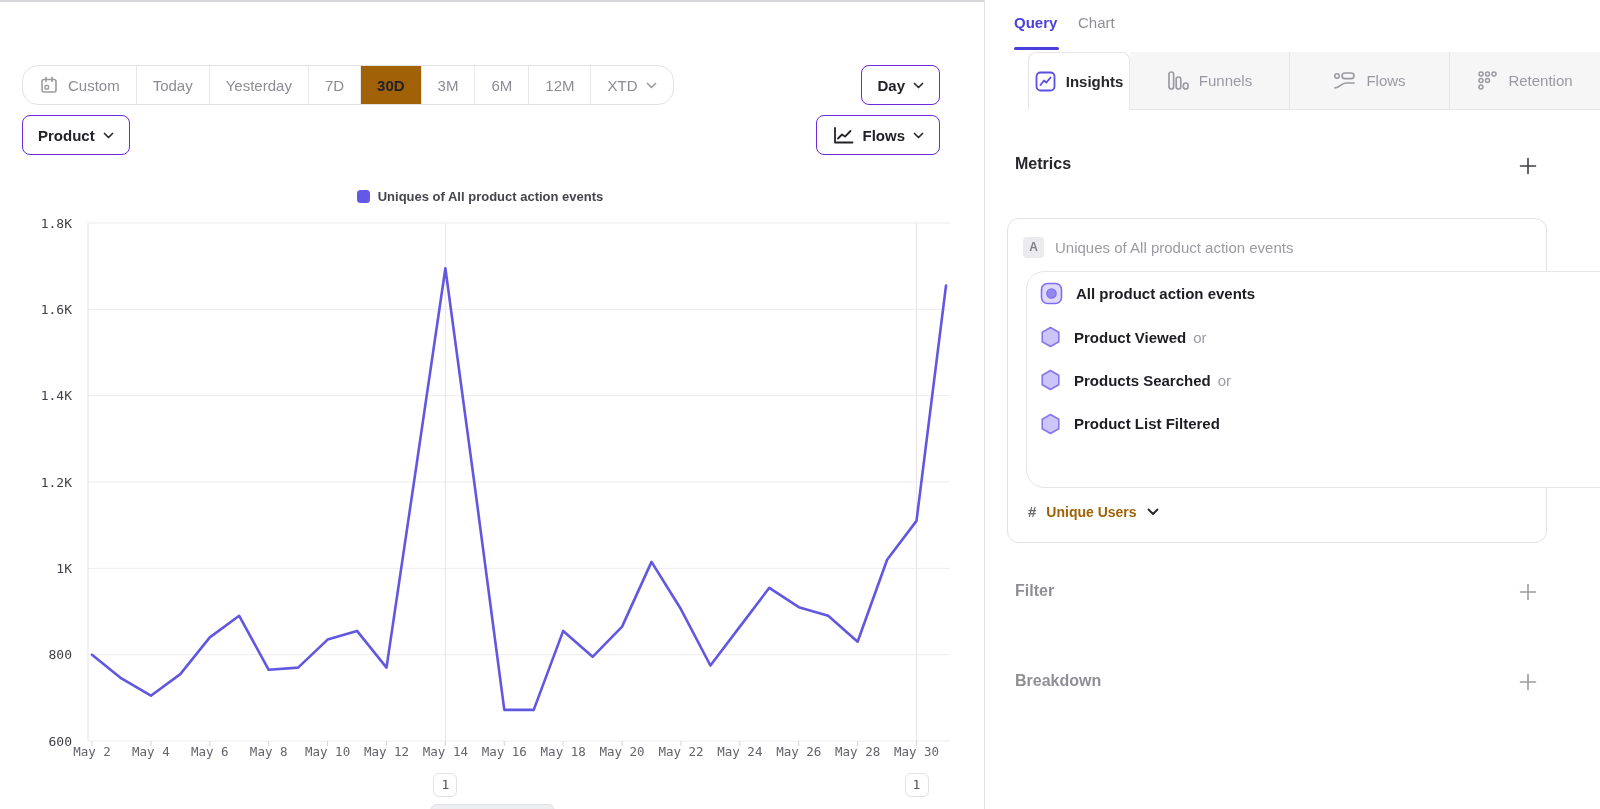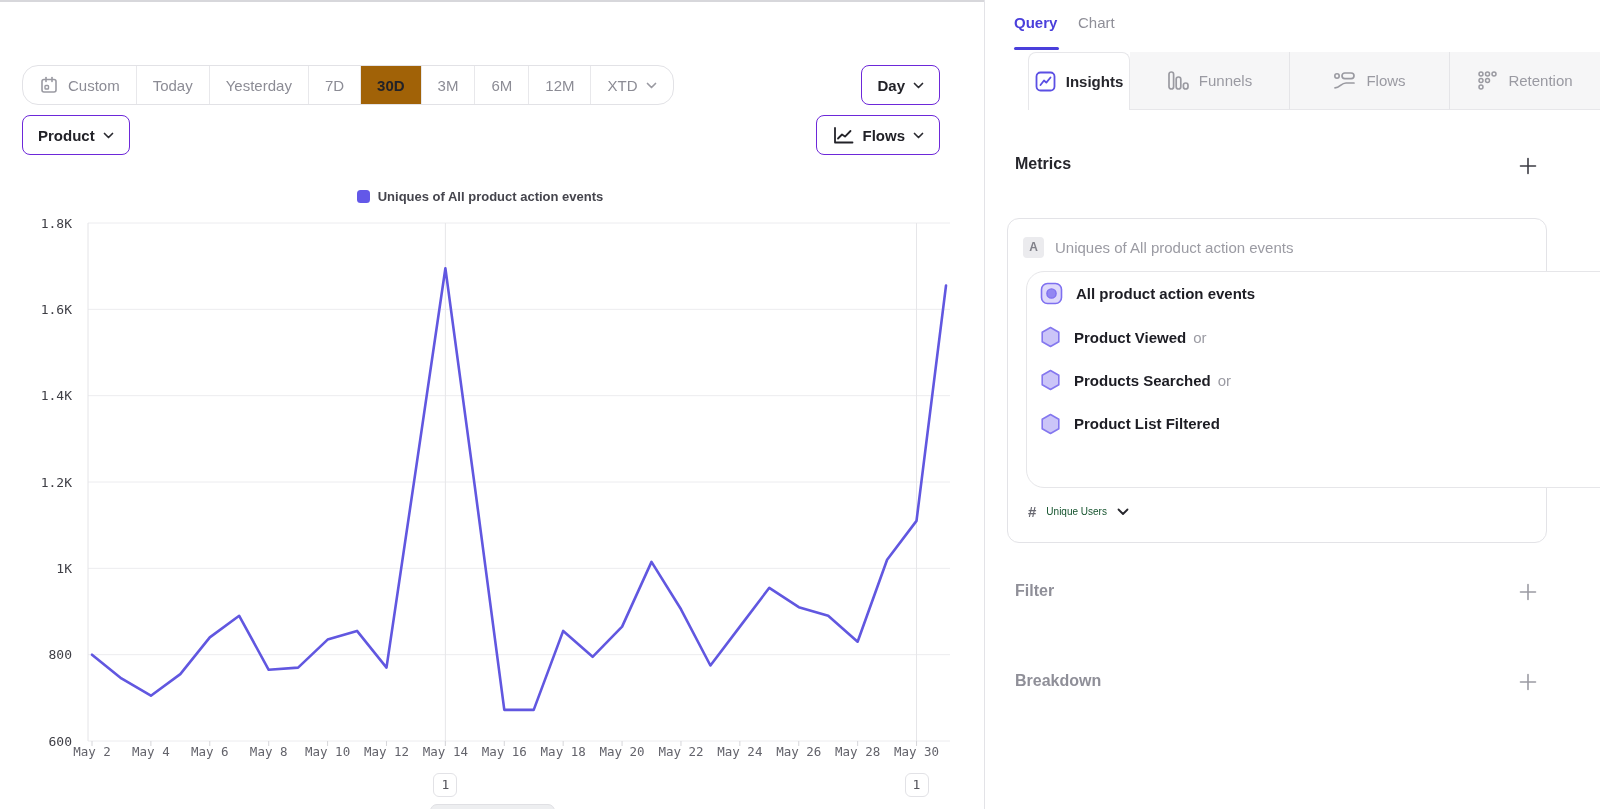--- a/index.html
+++ b/index.html
@@ -71,21 +71,21 @@
 
   .event-card { position:absolute; left:18px; top:52px; width:598px; height:217px;
                 border:1px solid #e6e6e9; border-radius:18px; background:#fff; overflow:hidden; }
   .event-row { height:43.4px; display:flex; align-items:center; padding-left:13px; gap:13px; cursor:pointer; }
   .event-name { font-size:15px; font-weight:600; color:#1d1d24; }
   .event-suffix { font-size:15px; color:#9b9ba3; margin-left:-6px; }
   .add-event-label { font-size:15px; font-weight:500; color:#9b9ba3; }
 
   .agg-row { position:absolute; left:20px; top:284px; display:flex; align-items:center; gap:10px; cursor:pointer; }
   .agg-hash { font-size:15px; font-weight:600; color:#6a6a73; }
-  .agg-label { font-size:10px; font-weight:400; color:#14532d; }
+  .agg-label { font-size:14px; font-weight:700; color:#a16207; }
 
   .section-label { position:absolute; left:30px; font-size:16px; font-weight:600; color:#8f8f98; }
 </style>
 </head>
 <body>
 
 <div class="stage">
 
   <div class="left-panel">
     <div class="top-border"></div>

